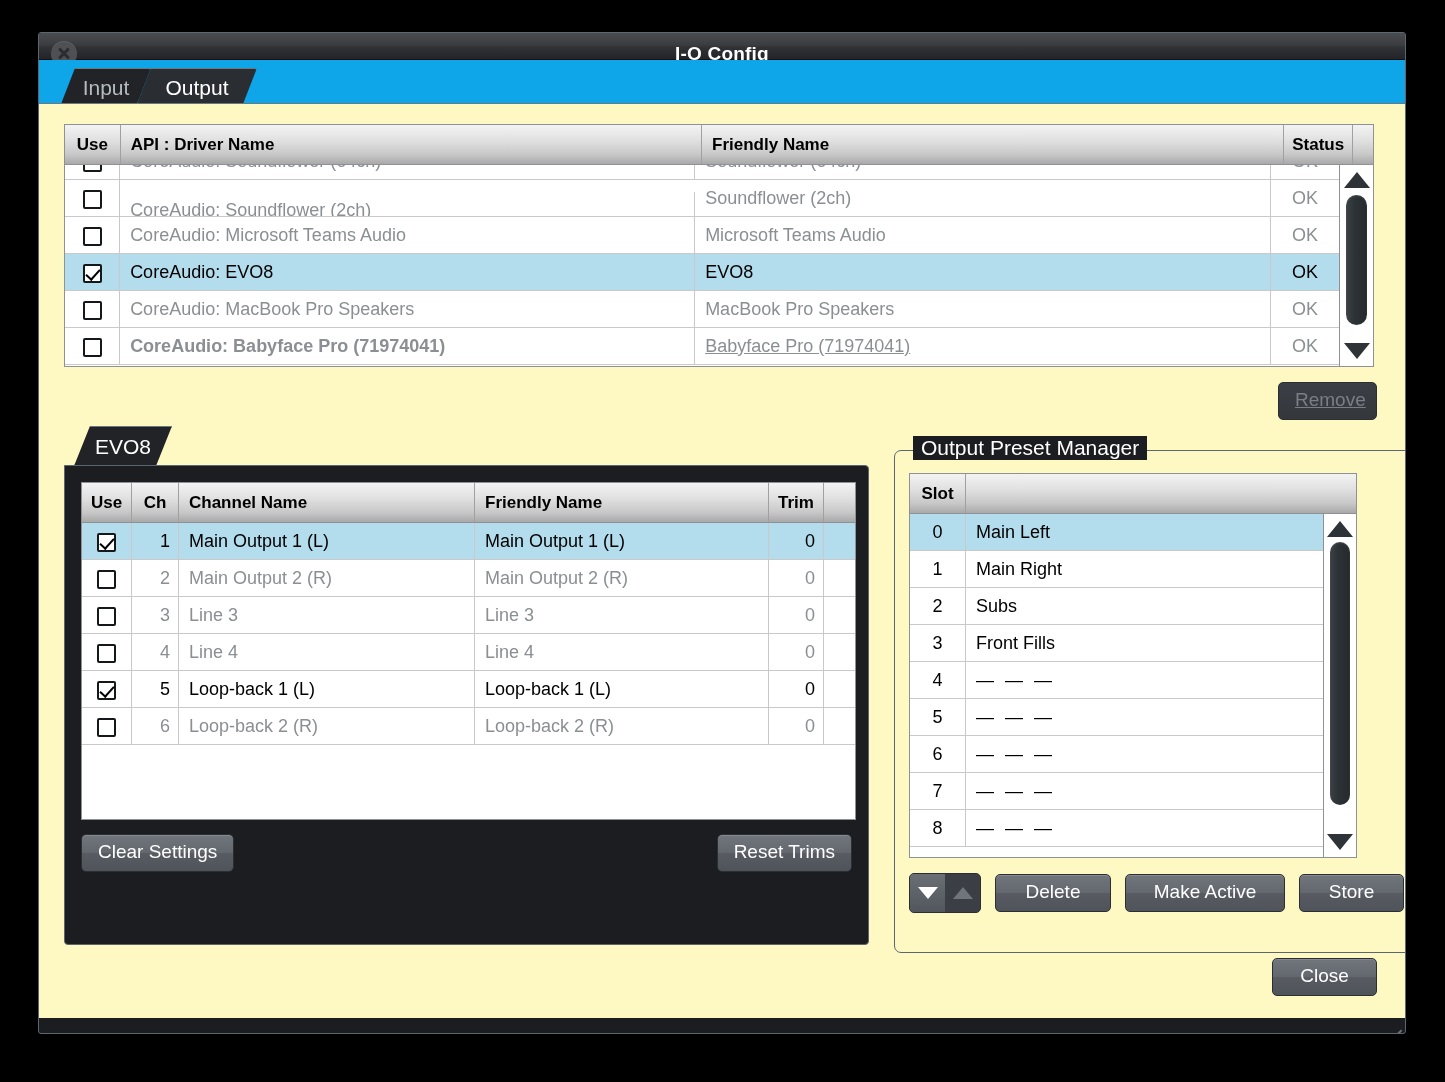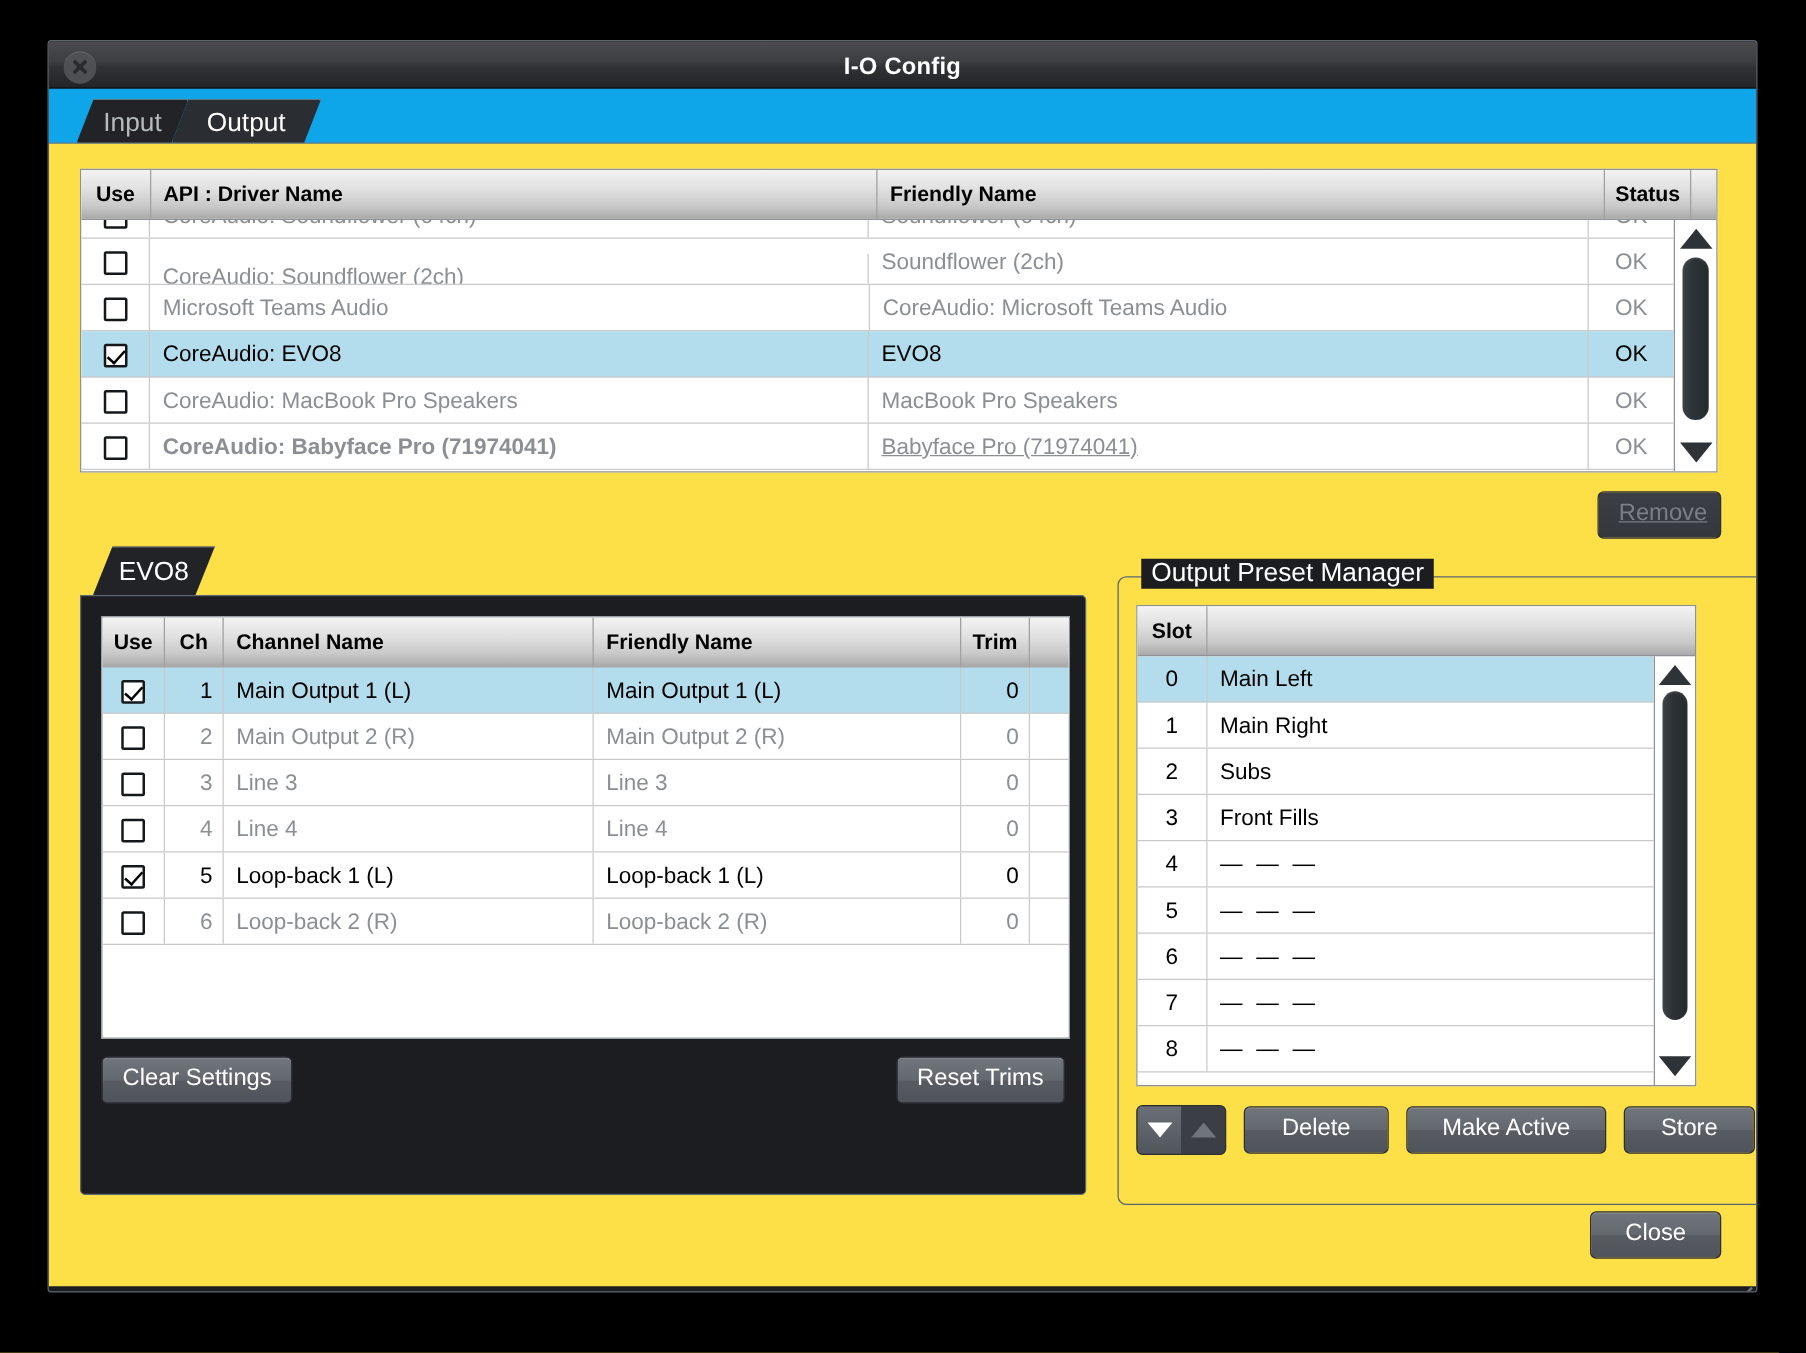--- a/index.html
+++ b/index.html
@@ -17,21 +17,21 @@
     width: 1368px; height: 1002px;
     background: #1c1d21;
     border: 1px solid #5b6670;
     border-radius: 3px;
     overflow: hidden;
   }
 
   
   .titlebar {
     position: relative;
-    height: 38px;
+    height: 27px;
     background: linear-gradient(to bottom, #4a4c50 0%, #3b3d41 45%, #303236 55%, #232427 100%);
     border-bottom: 1px solid #0d0e10;
     padding-left: 28px;
   }
   .titlebar-text {
     position: absolute; left: 0; right: 0; top: 0;
     line-height: 42px; text-align: center;
     color: #ffffff; font-size: 19px; font-weight: bold;
     letter-spacing: .2px;
   }
@@ -77,21 +77,21 @@
   .tab-label { position: absolute; left: 50%; top: 0; transform: translateX(-50%); white-space: nowrap; }
   .tabstrip-underline {
     position: absolute; left: 0; right: 0; bottom: 0; height: 1px;
     background: #6c7880;
   }
 
   
   .body {
     position: relative;
     height: calc(100% - 86px);
-    background: #fde047;
+    background: #fef9c3;
     padding: 0;
   }
 
   
   .tablebox {
     background: #ffffff;
     border: 1px solid #8e9296;
     position: relative;
     overflow: hidden;
   }
@@ -273,22 +273,22 @@
 
           <div class="trow">
             <div class="td center" style="width:56px;"><span class="cbx"></span></div>
             <div class="td" style="width:584px;margin-top:12px;">CoreAudio: Soundflower (2ch)</div>
             <div class="td" style="width:585px;">Soundflower (2ch)</div>
             <div class="td center last" style="width:69px;">OK</div>
           </div>
 
           <div class="trow">
             <div class="td center" style="width:56px;"><span class="cbx"></span></div>
+            <div class="td" style="width:584px;">CoreAudio: Microsoft Teams Audio</div>
             <div class="td" style="width:585px;">Microsoft Teams Audio</div>
-            <div class="td" style="width:584px;">CoreAudio: Microsoft Teams Audio</div>
             <div class="td center last" style="width:69px;">OK</div>
           </div>
 
           <div class="trow sel">
             <div class="td center" style="width:56px;"><span class="cbx checked"></span></div>
             <div class="td" style="width:584px;">CoreAudio: EVO8</div>
             <div class="td" style="width:585px;">EVO8</div>
             <div class="td center last" style="width:69px;">OK</div>
           </div>
 

